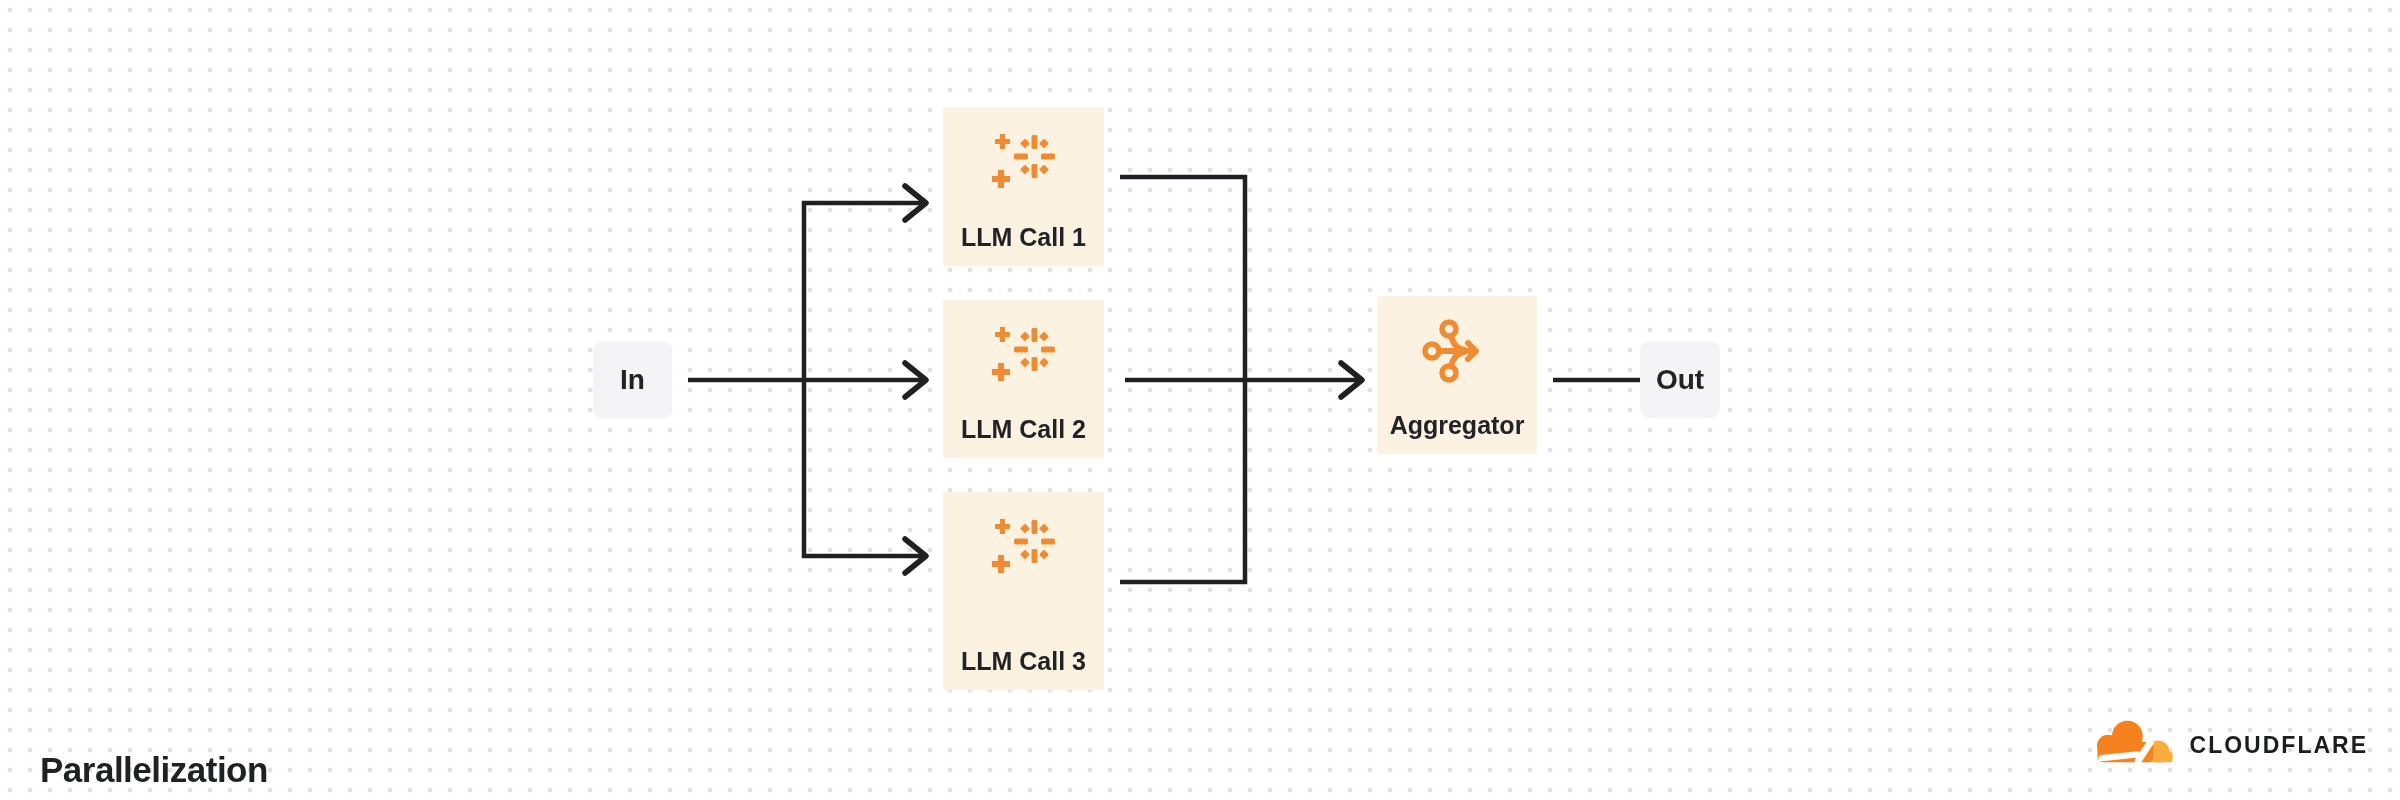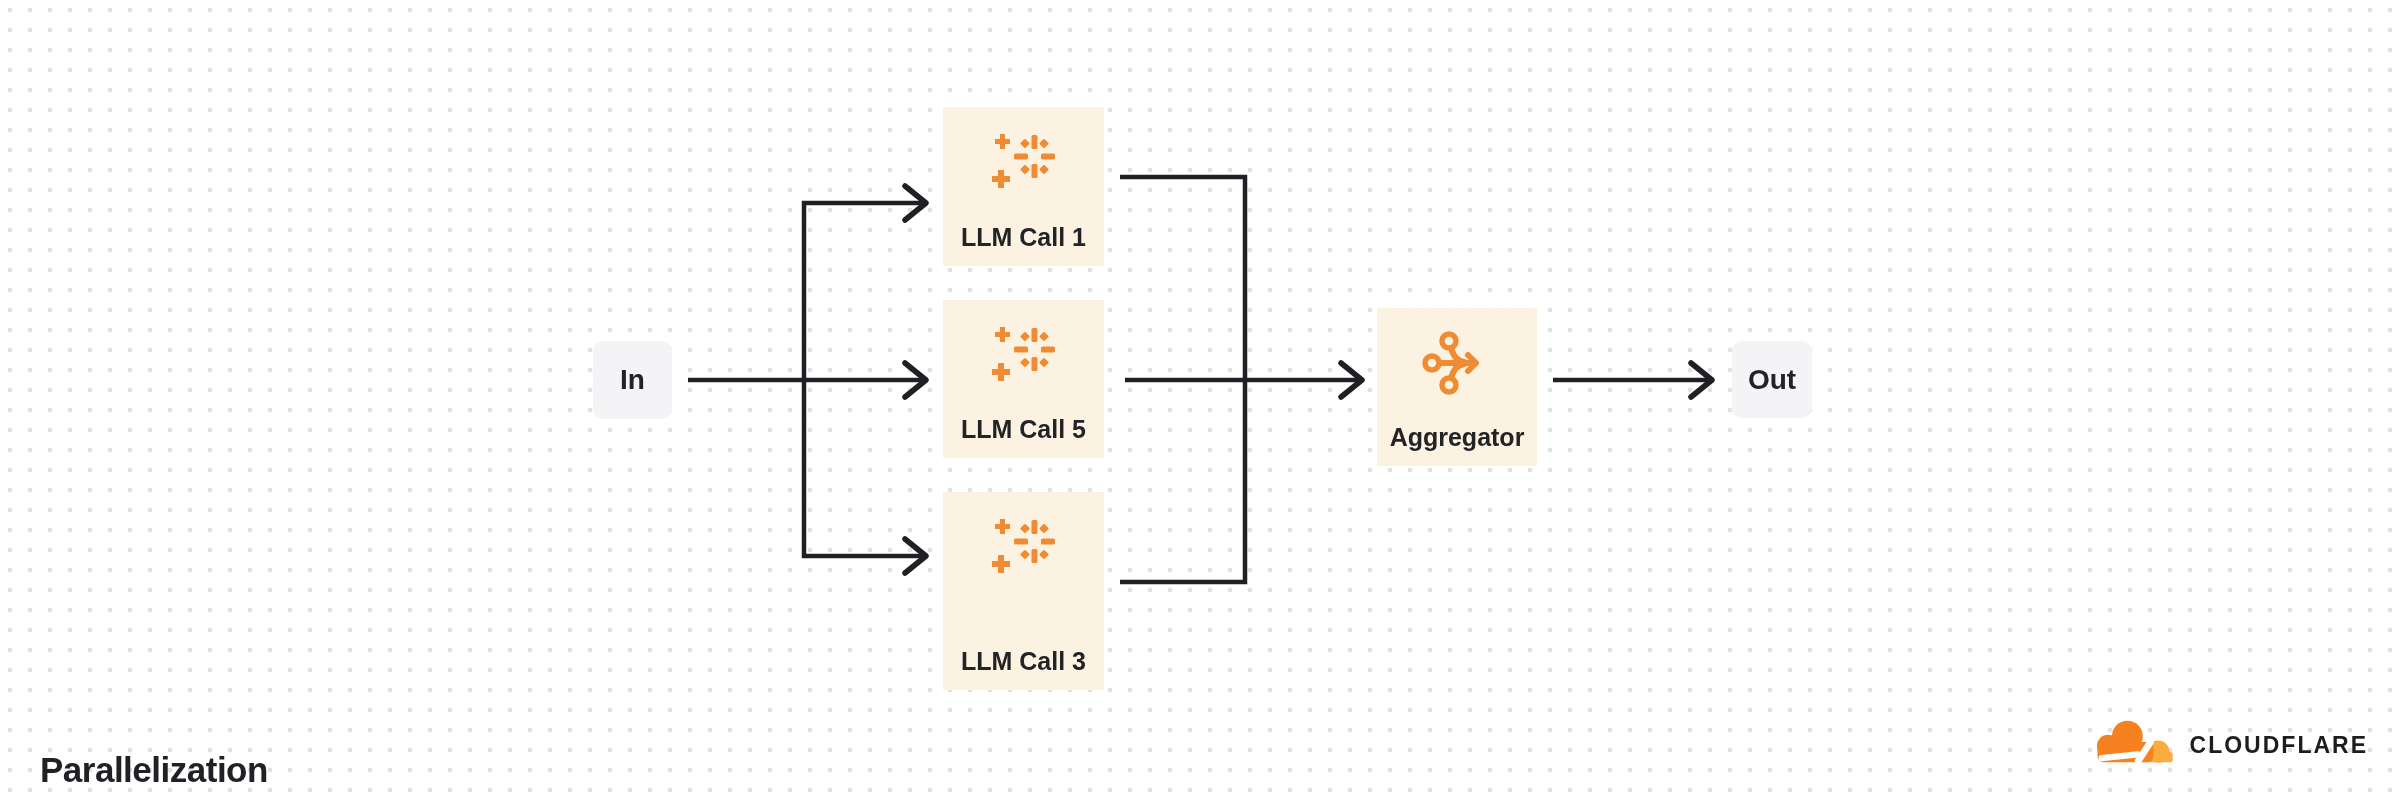--- a/index.html
+++ b/index.html
@@ -50,22 +50,22 @@
     padding:22px 6px 14px 6px;
     font-size:25px;
     text-align:center;
   }
   .task-node .node-icon{flex:0 0 auto;}
   .node-label{white-space:nowrap;}
   #node-in  {left:593px;top:341px;width:79px;height:78px;}
   #node-llm1{left:943px;top:107px;width:161px;height:159px;}
   #node-llm2{left:943px;top:300px;width:161px;height:158px;}
   #node-llm3{left:943px;top:492px;width:161px;height:198px;}
-  #node-agg {left:1377px;top:308px;width:160px;height:158px;}
-  #node-out {left:1732px;top:341px;width:80px;height:77px;}
+  #node-agg {left:1377px;top:296px;width:160px;height:158px;}
+  #node-out {left:1640px;top:341px;width:80px;height:77px;}
   .spark{fill:var(--c-accent);}
   .merge-stroke{stroke:var(--c-accent);stroke-width:6;fill:none;stroke-linecap:round;stroke-linejoin:round;}
   .merge-ring{stroke:var(--c-accent);stroke-width:5.5;fill:none;}
   .diagram-title{
     position:absolute;left:40px;top:750px;
     font-size:35px;font-weight:bold;color:#1F2125;
     letter-spacing:-0.5px;
   }
   .cf-logo{
     position:absolute;right:32px;bottom:26px;
@@ -134,21 +134,21 @@
           <rect x="25" y="24.5" width="14" height="6" rx="1.5"></rect>
           <rect x="-3.5" y="-3.5" width="7" height="7" rx="1" transform="translate(55 14.5) rotate(45)"></rect>
           <rect x="-3.5" y="-3.5" width="7" height="7" rx="1" transform="translate(55 40.5) rotate(45)"></rect>
           <rect x="-3.5" y="-3.5" width="7" height="7" rx="1" transform="translate(36 40.5) rotate(45)"></rect>
           <rect x="-3.5" y="-3.5" width="7" height="7" rx="1" transform="translate(36 14.5) rotate(45)"></rect>
           <path d="M 11 5 h 5 v 5 h 5 v 5 h -5 v 5 h -5 v -5 h -5 v -5 h 5 Z"></path>
           <path d="M 9 41 h 6 v 6 h 6 v 6 h -6 v 6 h -6 v -6 h -6 v -6 h 6 Z"></path>
         </g>
       </svg>
     </span>
-    <span class="node-label">LLM Call 5</span>
+    <span class="node-label">LLM Call 2</span>
   </div>
 
   <div class="node task-node" id="node-llm3">
     <span class="node-icon">
       <svg width="70" height="66" viewBox="0 0 70 66" xmlns="http://www.w3.org/2000/svg">
         <g class="spark">
           <rect x="42.5" y="6" width="6" height="14" rx="1.5"></rect>
           <rect x="42.5" y="35" width="6" height="14" rx="1.5"></rect>
           <rect x="52" y="24.5" width="14" height="6" rx="1.5"></rect>
           <rect x="25" y="24.5" width="14" height="6" rx="1.5"></rect>

